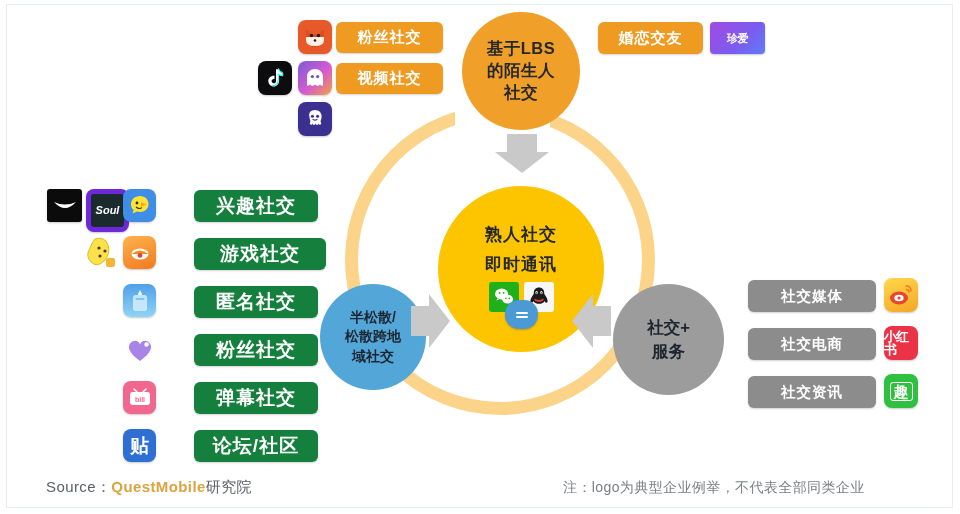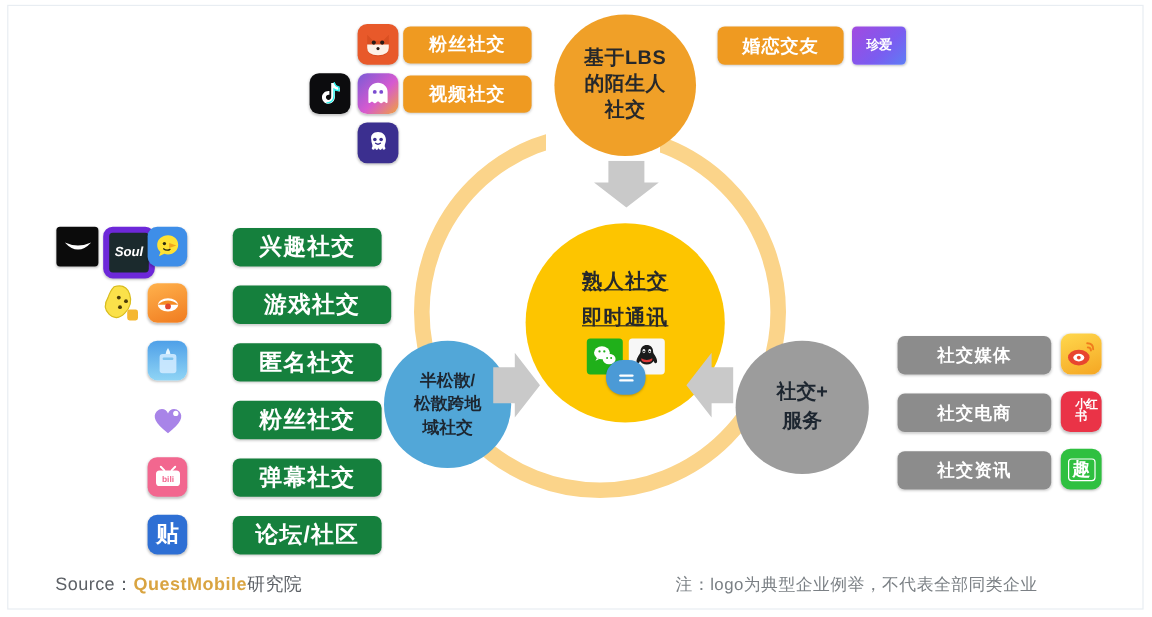--- a/index.html
+++ b/index.html
@@ -33,21 +33,21 @@
   .circ{
     position:absolute;border-radius:50%;
     display:flex;flex-direction:column;align-items:center;justify-content:center;
     text-align:center;color:#26282b;
   }
   .circ-lbs{
     left:462px;top:12px;width:118px;height:118px;background:#f0a028;
     font-size:16.5px;line-height:1.32;font-weight:700;letter-spacing:.5px;
   }
   .circ-center{
-    left:438px;top:186px;width:166px;height:166px;background:#fdc500;text-decoration:underline;
+    left:438px;top:186px;width:166px;height:166px;background:#fdc500;
   }
   .circ-center .c-t{font-size:17px;font-weight:700;letter-spacing:1px;line-height:1.1;}
   .circ-center .c-t2{font-size:17px;font-weight:700;letter-spacing:1px;margin-top:11px;line-height:1.1;}
   .circ-blue{
     left:320px;top:284px;width:106px;height:106px;background:#52a7d8;
     font-size:14px;line-height:1.4;font-weight:700;color:#1d2630;
   }
   .circ-gray{
     left:613px;top:284px;width:111px;height:111px;background:#9c9c9c;
     font-size:16.5px;line-height:1.45;font-weight:700;color:#1d2630;
@@ -131,21 +131,21 @@
       <path d="M13 4c4 0 6.6 2.8 6.6 6.4 0 2.4-1 3.6-1 5.2 0 .9.6 1.3.6 2 0 .7-.6 1.2-1.3 1.2-1 0-1.4-.9-1.4-1.8 0 1 -.5 1.9-1.5 1.9s-1.5-.9-1.5-1.9c0 1-.5 1.9-1.5 1.9s-1.5-.9-1.5-1.9c0 .9-.4 1.8-1.4 1.8-.7 0-1.3-.5-1.3-1.2 0-.7.6-1.1.6-2 0-1.6-1-2.8-1-5.2C6.4 6.8 9 4 13 4z" fill="#ffffff"></path>
       <circle cx="10.4" cy="10.2" r="1.5" fill="#3b2f8f"></circle>
       <circle cx="15.6" cy="10.2" r="1.5" fill="#3b2f8f"></circle>
       <path d="M11 13.4q2 1.6 4 0" stroke="#3b2f8f" stroke-width="1.2" fill="none" stroke-linecap="round"></path>
     </svg>
   </div>
 
   <div class="pill pill-orange" style="left:598px;top:22px;width:105px;height:32px;">
     <span>婚恋交友</span>
   </div>
-  <div class="ico" style="left:710px;top:22px;width:45px;height:32px;border-radius:4px;background:linear-gradient(135deg,#a24ae0,#7b5cf0 60%,#5e7ef5);">
+  <div class="ico" style="left:710px;top:22px;width:55px;height:32px;border-radius:4px;background:linear-gradient(135deg,#a24ae0,#7b5cf0 60%,#5e7ef5);">
     <span style="font-size:11px;letter-spacing:-.5px;">珍爱</span>
   </div>
 
   <div class="circ circ-lbs">
     <span>基于LBS</span>
     <span>的陌生人</span>
     <span>社交</span>
   </div>
 
   <div class="circ circ-center">
@@ -300,21 +300,21 @@
   <div class="ico ico-sq" style="left:884px;top:278px;width:34px;height:34px;background:linear-gradient(160deg,#ffd84d,#f5a623);">
     <svg width="26" height="24" viewBox="0 0 26 24">
       <ellipse cx="11" cy="15" rx="9" ry="6.5" fill="#e8452f"></ellipse>
       <ellipse cx="11" cy="15" rx="4.6" ry="3.2" fill="#ffffff"></ellipse>
       <circle cx="11" cy="15" r="1.6" fill="#e8452f"></circle>
       <path d="M18 3 q5 0 5 5" stroke="#f07c1c" stroke-width="1.6" fill="none" stroke-linecap="round"></path>
       <path d="M18.5 6.5 q2.6 0 2.6 2.6" stroke="#f07c1c" stroke-width="1.6" fill="none" stroke-linecap="round"></path>
     </svg>
   </div>
   <div class="ico ico-sq" style="left:884px;top:326px;width:34px;height:34px;background:#ea3347;">
-    <span style="font-size:10px;letter-spacing:-1px;margin-left:12px;">小红书</span>
+    <span style="font-size:13px;letter-spacing:-1px;">小红书</span>
   </div>
   <div class="ico ico-sq" style="left:884px;top:374px;width:34px;height:34px;background:#2fc040;">
     <span style="font-size:15px;font-weight:700;border:1.5px solid #fff;border-radius:3px;padding:1px 3px;line-height:1;">趣</span>
   </div>
 
   <div class="src">
     <span>Source：</span><span class="qm">QuestMobile</span><span>研究院</span>
   </div>
   <div class="note">注：logo为典型企业例举，不代表全部同类企业</div>
 </div>

